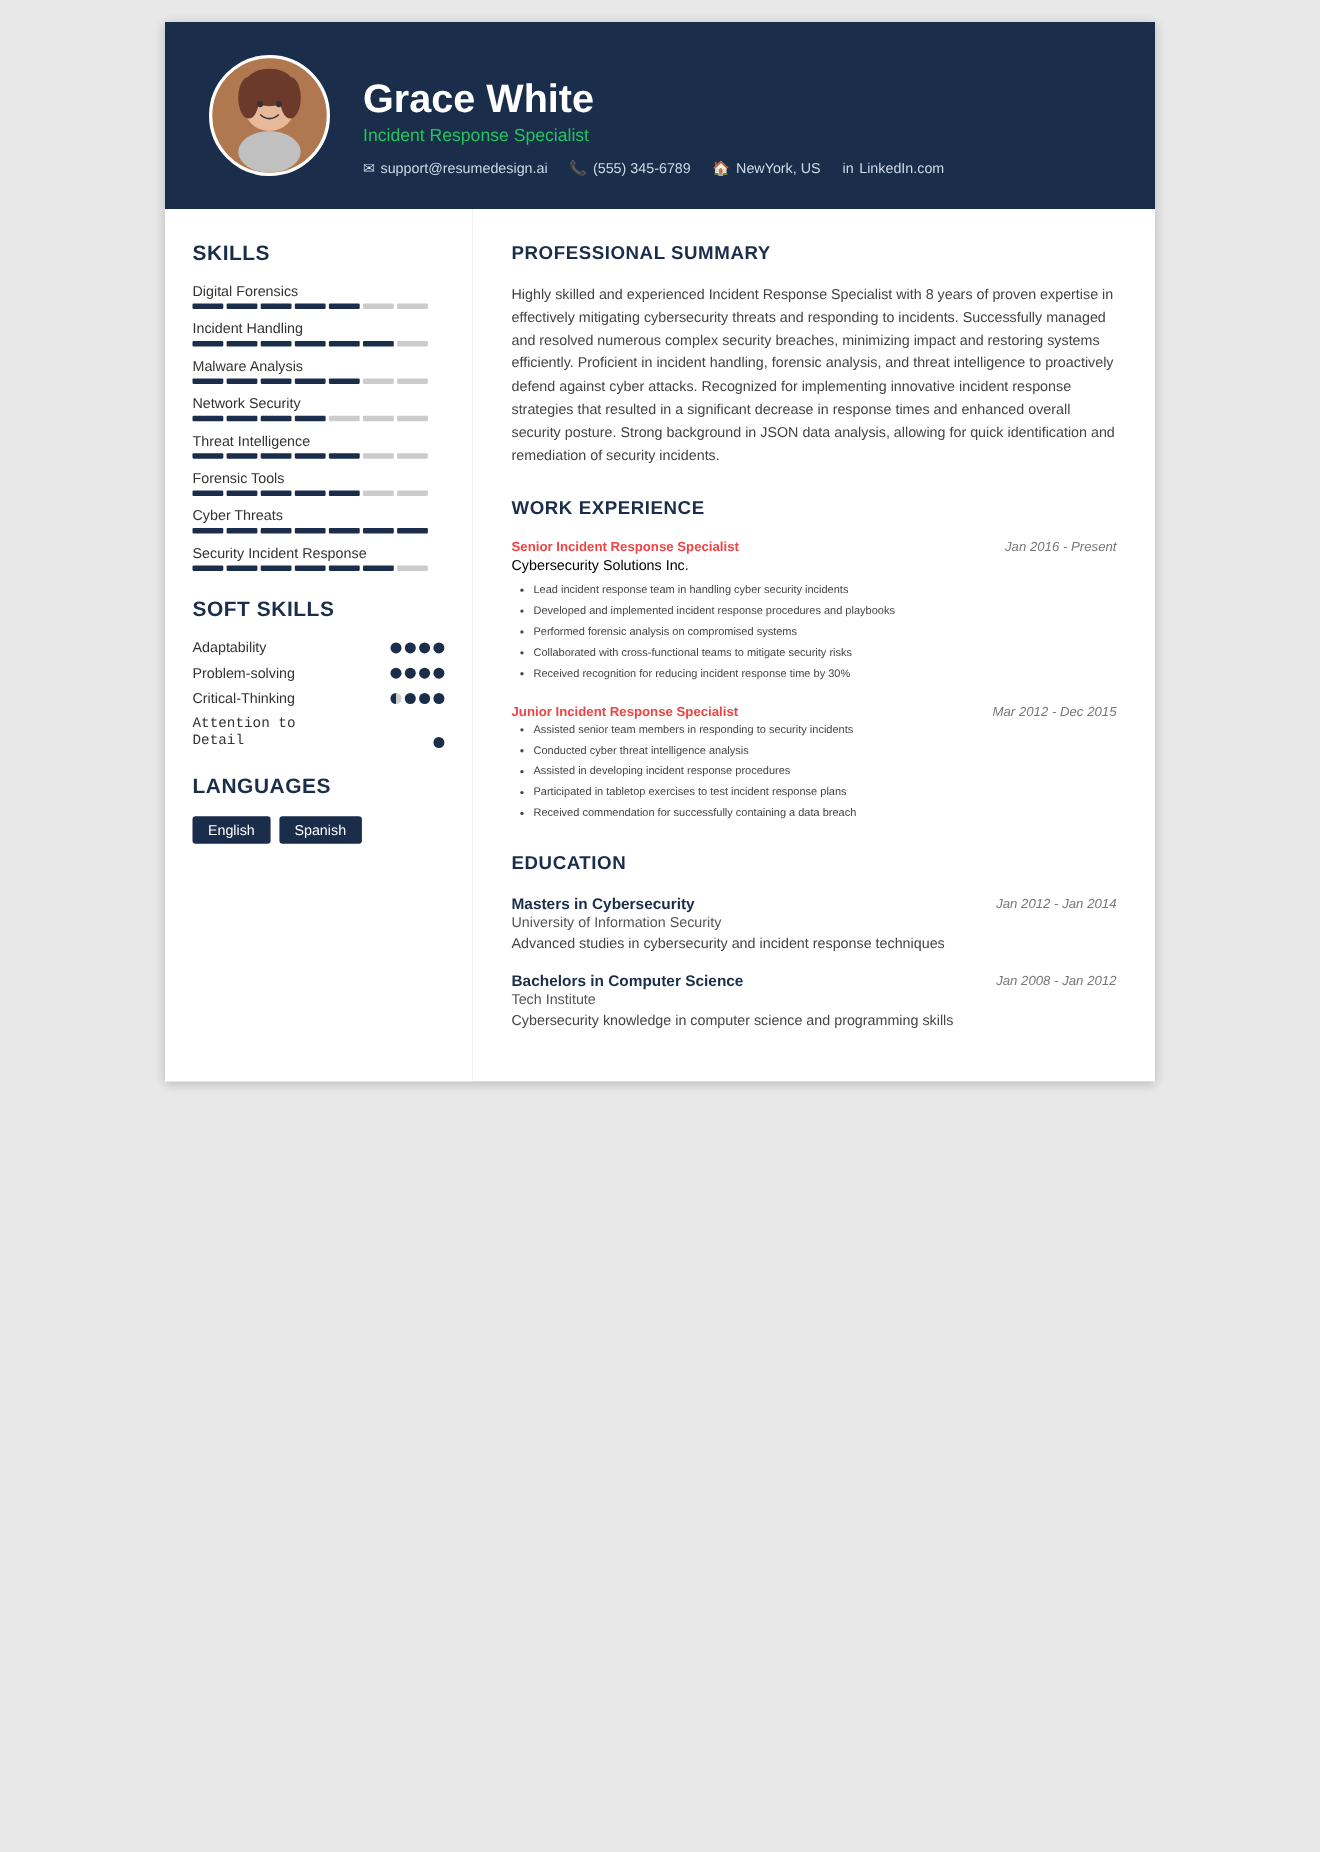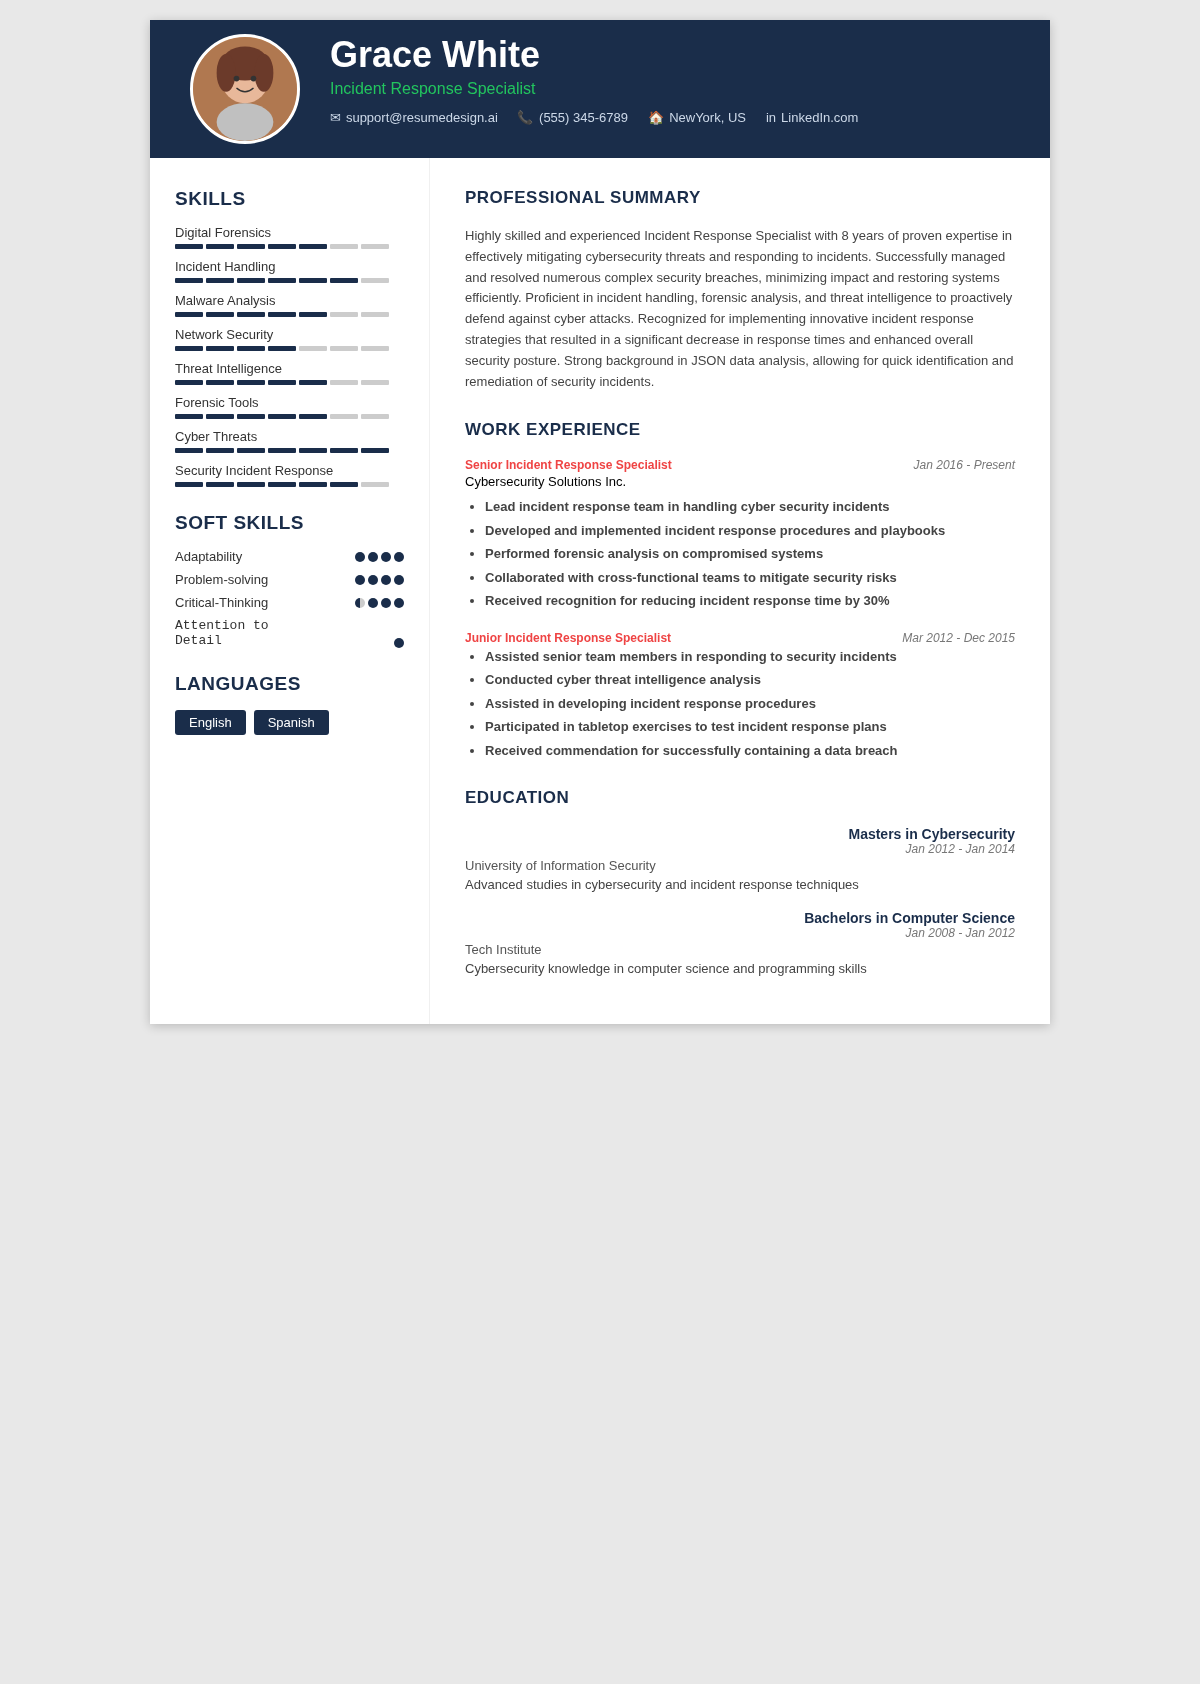--- a/index.html
+++ b/index.html
@@ -12,23 +12,23 @@
     }
     .resume {
       width: 900px;
       background: #fff;
       box-shadow: 0 2px 10px rgba(0,0,0,0.2);
     }
     
     .header {
       background: #1a2d4a;
       color: #fff;
-      padding: 14px 40px;
-      display: flex;
-      align-items: flex-start;
+      padding: 30px 40px;
+      display: flex;
+      align-items: flex-end;
       gap: 30px;
     }
     .avatar {
       width: 110px;
       height: 110px;
       border-radius: 50%;
       background: #c9956a;
       overflow: hidden;
       flex-shrink: 0;
       border: 3px solid #fff;
@@ -174,34 +174,32 @@
     .job-company {
       font-size: 13px;
       color: #000000;
       margin-bottom: 8px;
     }
     .job-bullets {
       list-style: disc;
       padding-left: 20px;
     }
     .job-bullets li {
-      font-size: 13px;
+      font-size: 10px;
       color: #444;
       margin-bottom: 4px;
       line-height: 1.5;
-      font-weight: bold;
     }
     
     .edu-item { margin-bottom: 18px; }
     .edu-header {
       display: flex;
       justify-content: space-between;
-      align-items: flex-end;
+      align-items: center;
       margin-bottom: 2px;
-      flex-direction: column;
     }
     .edu-degree {
       font-size: 14px;
       font-weight: bold;
       color: #1a2d4a;
     }
     .edu-dates {
       font-size: 12px;
       color: #777;
       font-style: italic;

